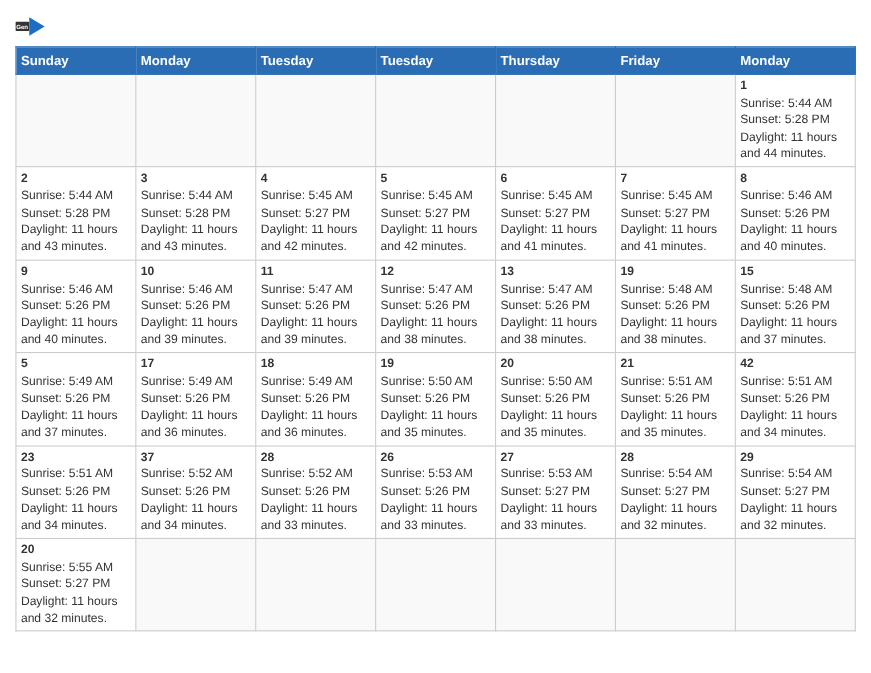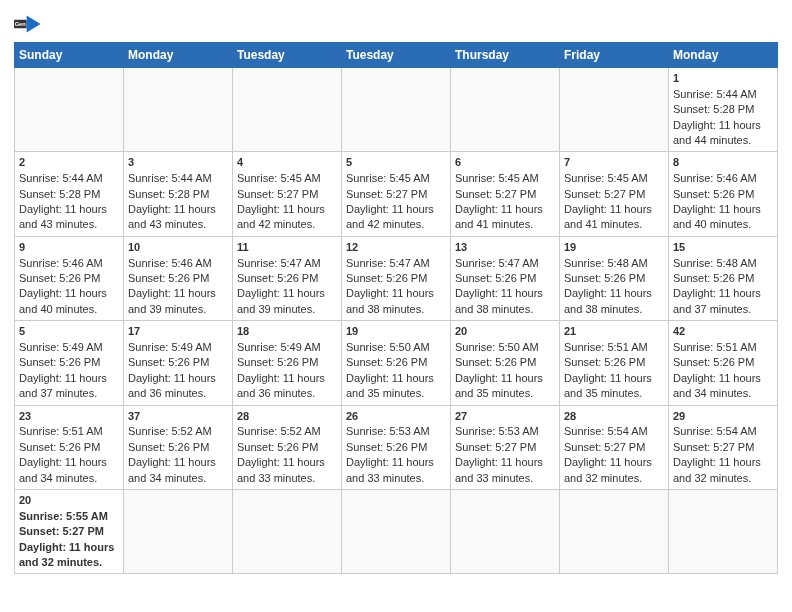--- a/index.html
+++ b/index.html
@@ -309,21 +309,21 @@
           <td>
             <span class="day-num">29</span>
             <div class="cell-content" style="white-space: pre-line;">Sunrise: 5:54 AM
 Sunset: 5:27 PM
 Daylight: 11 hours and 32 minutes.</div>
           </td>
         </tr>
         <tr>
           <td>
             <span class="day-num">20</span>
-            <div class="cell-content" style="white-space: pre-line; font-weight: bold;">Sunrise: 5:55 AM
+            <div class="cell-content" style="white-space: pre-line;">Sunrise: 5:55 AM
 Sunset: 5:27 PM
 Daylight: 11 hours and 32 minutes.</div>
           </td>
           <td class="empty-cell"></td>
           <td class="empty-cell"></td>
           <td class="empty-cell"></td>
           <td class="empty-cell"></td>
           <td class="empty-cell"></td>
           <td class="empty-cell"></td>
         </tr>

